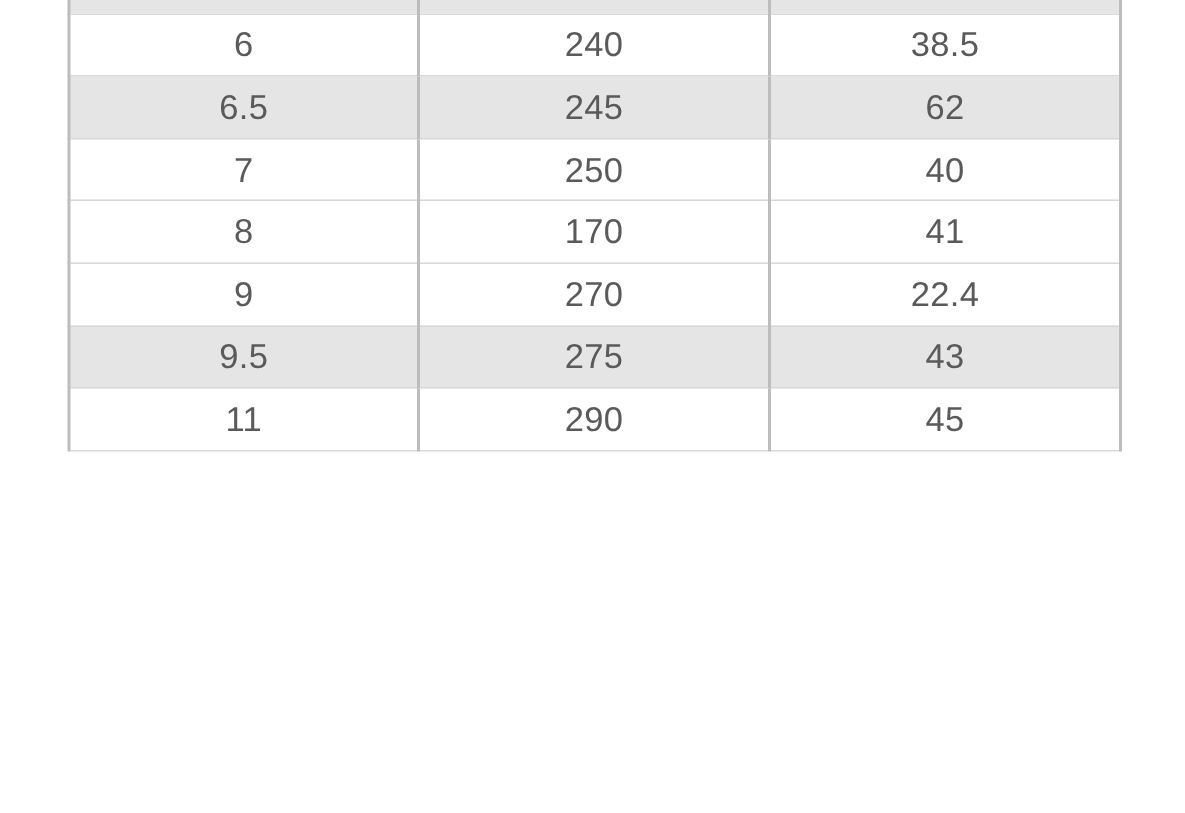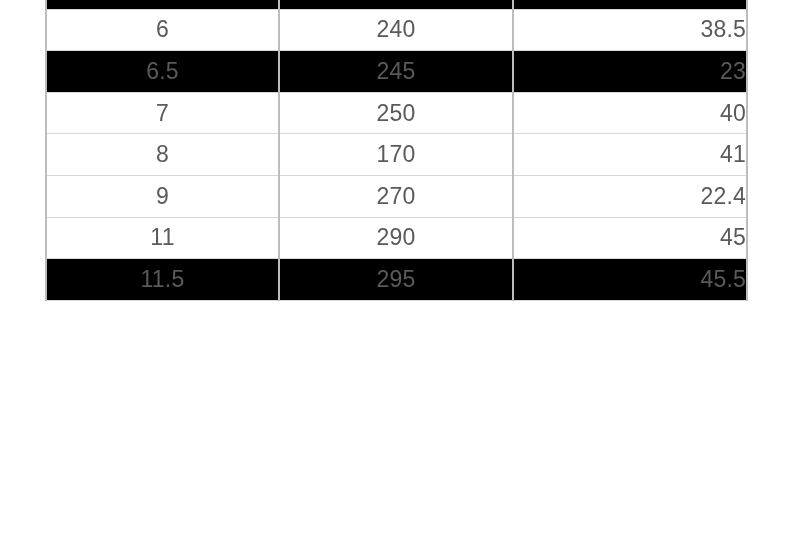--- a/index.html
+++ b/index.html
@@ -60,24 +60,24 @@
     border-top: 1px solid #d8d8d8;
     border-bottom: 1px solid #d8d8d8;
     border-left: 2px solid #bdbdbd;
     border-right: 2px solid #bdbdbd;
     padding: 0;
     white-space: nowrap;
   }
 
   
   table.size-table td:first-child { border-left: none; }
-  table.size-table td:last-child  { border-right: none; text-align: right; }
+  table.size-table td:last-child  { border-right: none; }
 
   table.size-table tr.odd td {
-    background: #000000;
+    background: #e5e5e5;
     margin-top: 36px;
   }
   table.size-table tr.even td {
     background: #ffffff;
   }
 </style>
 </head>
 <body>
 
 <div id="table-viewport">
@@ -95,43 +95,43 @@
             <td>38</td>
           </tr>
           <tr class="even">
             <td>6</td>
             <td>240</td>
             <td>38.5</td>
           </tr>
           <tr class="odd">
             <td>6.5</td>
             <td>245</td>
-            <td>23</td>
+            <td>62</td>
           </tr>
           <tr class="even">
             <td>7</td>
             <td>250</td>
             <td>40</td>
           </tr>
           <tr class="even">
             <td>8</td>
             <td>170</td>
             <td>41</td>
           </tr>
           <tr class="even">
             <td>9</td>
             <td>270</td>
             <td>22.4</td>
           </tr>
+          <tr class="odd">
+            <td>9.5</td>
+            <td>275</td>
+            <td>43</td>
+          </tr>
           <tr class="even">
             <td>11</td>
             <td>290</td>
             <td>45</td>
-          </tr>
-          <tr class="odd">
-            <td>11.5</td>
-            <td>295</td>
-            <td>45.5</td>
           </tr>
         </tbody>
     </table>
   </div>
 </div>
 
 </body></html>

